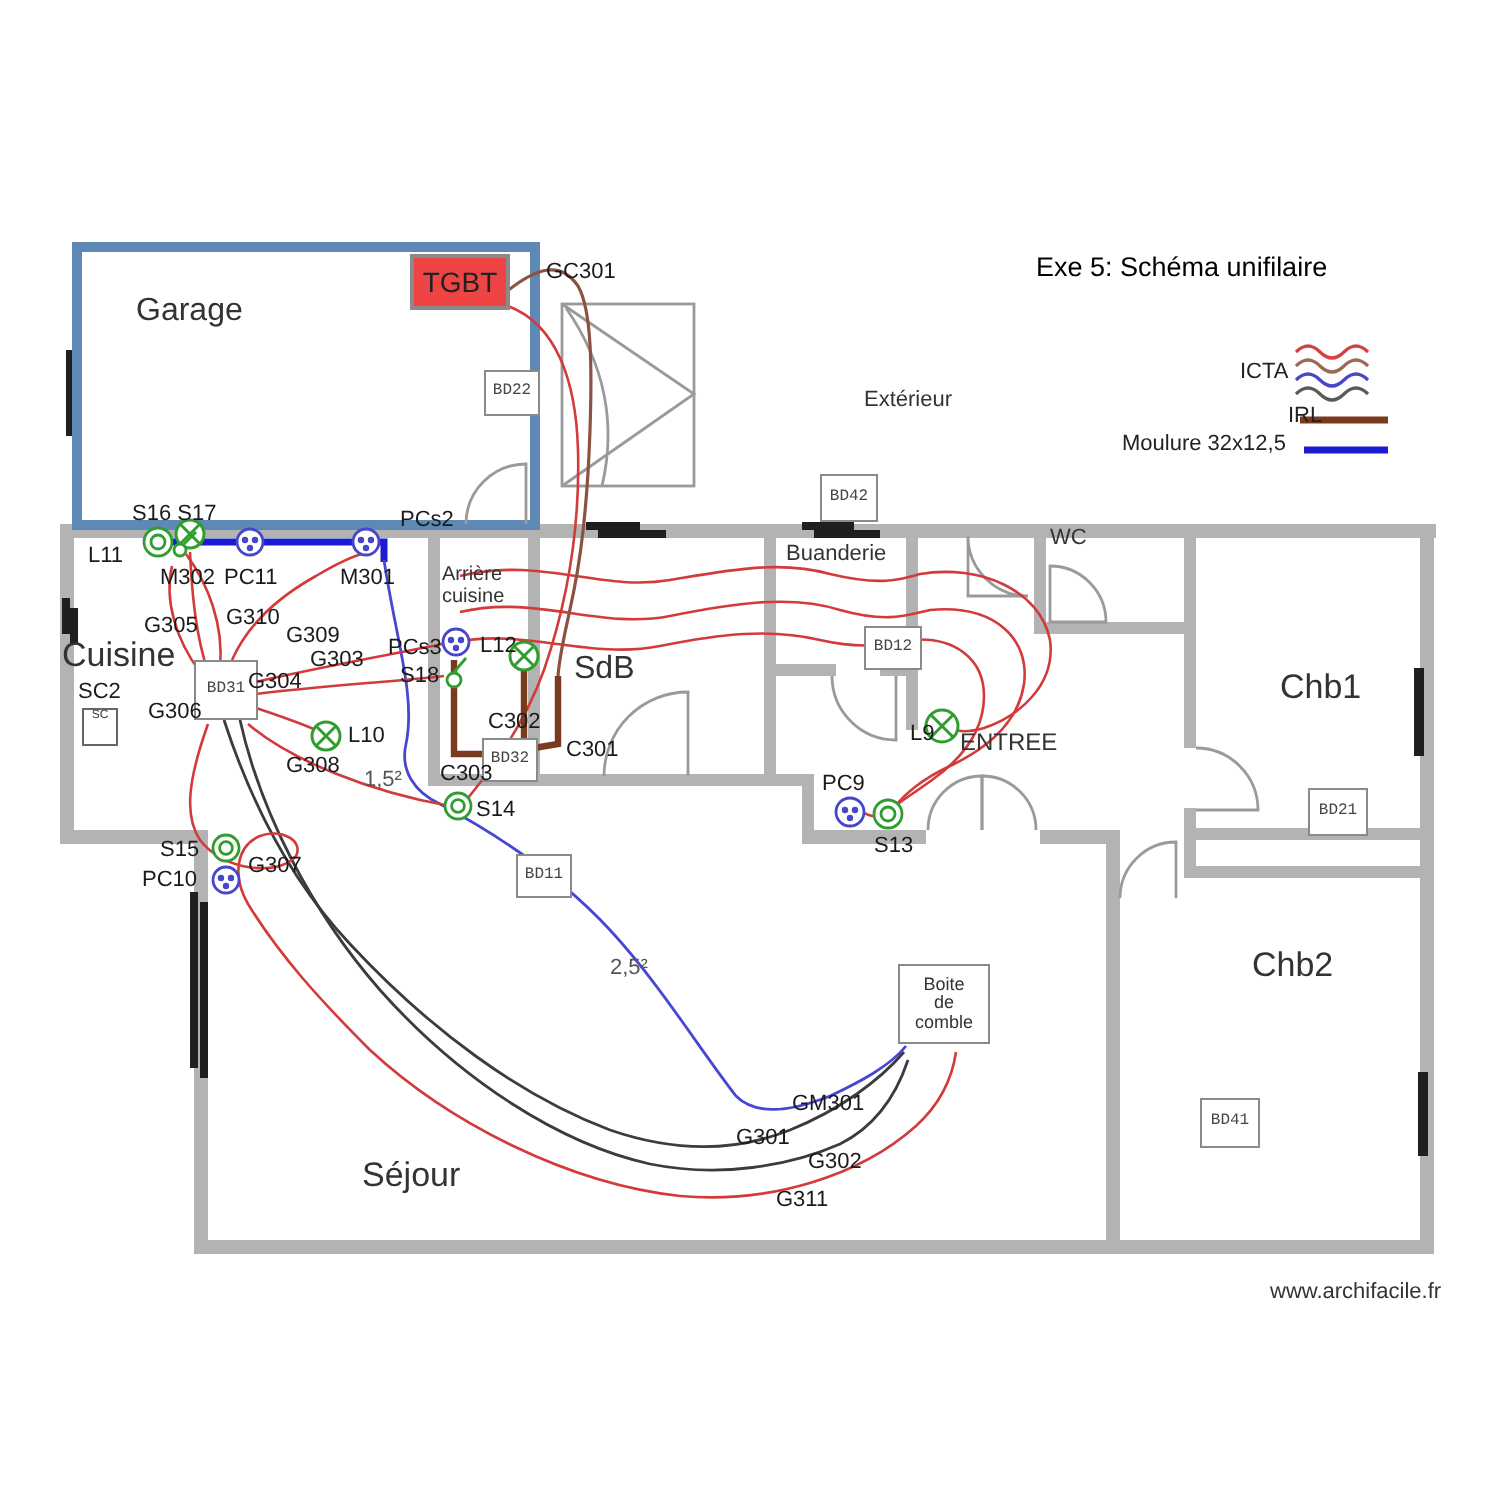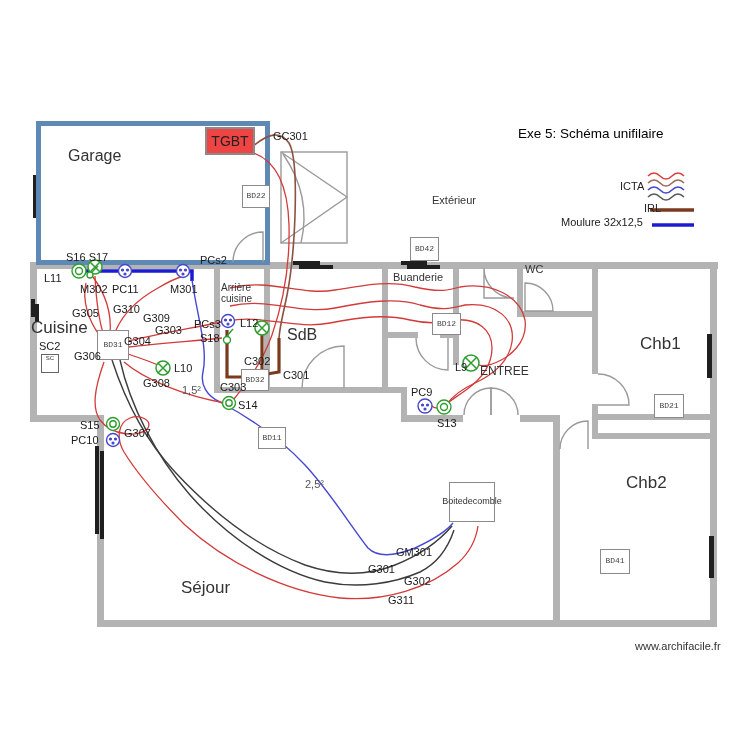--- a/index.html
+++ b/index.html
@@ -12,21 +12,21 @@
   .small{font-size:10px;}
   .sect{position:absolute;font-size:11px;color:#555;}
   .box{position:absolute;background:#fff;border:1.5px solid #8a8a8a;display:flex;
        align-items:center;justify-content:center;font-size:8px;color:#444;text-align:center;line-height:1.05;font-family:Liberation Mono, monospace;}
   #garage-outline{position:absolute;left:36px;top:121px;width:224px;height:134px;
        border:5px solid #5d89b4;background:transparent;}
   #tgbt{position:absolute;left:205px;top:127px;width:46px;height:24px;background:#ef4444;
        border:2px solid #8a8a8a;display:flex;align-items:center;justify-content:center;
        font-size:14px;color:#222;}
   #attic-box{position:absolute;left:449px;top:482px;width:44px;height:38px;background:#fff;
-       border:1.5px solid #8a8a8a;display:flex;flex-direction:row;align-items:center;
+       border:1.5px solid #8a8a8a;display:flex;flex-direction:column;align-items:center;
        justify-content:center;font-size:9px;color:#333;line-height:1.05;}
   #sc-box{position:absolute;left:41px;top:354px;width:16px;height:17px;background:#fff;
        border:1.2px solid #666;font-size:6px;color:#333;text-align:center;line-height:1;}
   #title{position:absolute;left:518px;top:125px;font-size:13.5px;color:#000000;line-height:1.35;}
   #legend-icta-label{position:absolute;left:620px;top:180px;font-size:11px;color:#222;}
   #legend-irl-label{position:absolute;left:629px;top:202px;font-size:11px;color:#222;margin-left:15px;}
   #legend-moulure-label{position:absolute;left:561px;top:216px;font-size:11px;color:#222;}
   #watermark{position:absolute;left:635px;top:640px;font-size:11px;color:#333;}
   svg{position:absolute;left:0;top:0;}
 </style>

